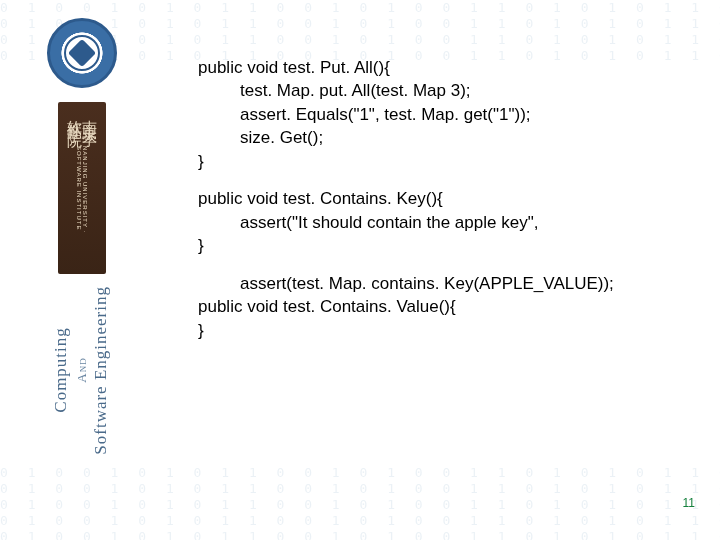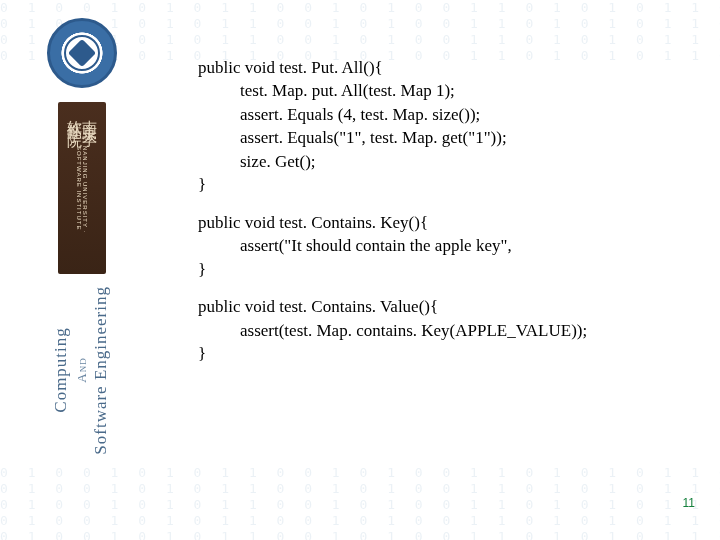--- a/index.html
+++ b/index.html
@@ -12,21 +12,21 @@
   .logo-badge{width:64px;height:64px;border-radius:50%;background:radial-gradient(circle,#fff 0 45%,#3a6ea5 46% 100%);border:3px solid #2d5a8c;display:flex;align-items:center;justify-content:center;position:relative}
   .logo-badge::after{content:"";width:32px;height:32px;border:2px solid #2d5a8c;border-radius:50%;position:absolute}
   .logo-inner{width:20px;height:20px;background:#2d5a8c;border-radius:3px;transform:rotate(45deg)}
   .vstrip{margin-top:14px;width:48px;flex:0 0 auto;display:flex;flex-direction:column;align-items:center}
   .cn-block{width:48px;height:160px;background:linear-gradient(#4a2e1e,#3a2416);border-radius:2px;display:flex;flex-direction:column;align-items:center;justify-content:space-around;padding:6px 0}
   .cn-char{font-family:"SimSun","Songti SC",serif;color:#e8d9c0;font-size:15px;writing-mode:vertical-rl;text-orientation:upright;line-height:1;letter-spacing:4px}
   .cn-sub{font-size:6px;color:#e8d9c0;writing-mode:vertical-rl;letter-spacing:1px;margin-top:2px}
   .eng-block{margin-top:12px;width:48px;flex:1;display:flex;align-items:flex-start;justify-content:center}
   .eng-vert{writing-mode:vertical-rl;transform:rotate(180deg);font-family:"Times New Roman",serif;color:#4a6a8a;font-size:17px;letter-spacing:1px;line-height:1.35;text-align:center}
   .eng-vert .and{font-variant:small-caps;font-size:13px;color:#6a86a2;display:block;margin:4px 0}
-  .content{position:absolute;left:170px;top:56px;right:32px;z-index:2;font-family:Liberation Serif, serif;font-size:17px;color:#000;line-height:1.38}
+  .content{position:absolute;left:170px;top:56px;right:32px;z-index:2;font-family:Liberation Sans, sans-serif;font-size:17px;color:#000;line-height:1.38}
   .code-block{margin-bottom:14px}
   .code-line{white-space:pre}
   .indent1{padding-left:28px}
   .indent2{padding-left:70px}
   .pagenum{position:absolute;right:25px;bottom:30px;font-size:12px;color:#15803d;z-index:3}
 </style>
 </head>
 <body>
 
 <div class="bg-pattern top">
@@ -58,31 +58,30 @@
         <span class="and">And</span>
         <span>Software Engineering</span>
       </div>
     </div>
   </div>
 </div>
 
 <div class="content">
   <div class="code-block">
     <div class="code-line indent1">public void test. Put. All(){</div>
-    <div class="code-line indent2">test. Map. put. All(test. Map 1);</div>
-    <div class="code-line indent2">assert. Equals (4, test. Map. size());</div>
+    <div class="code-line indent2">test. Map. put. All(test. Map 3);</div>
     <div class="code-line indent2">assert. Equals("1", test. Map. get("1"));</div>
     <div class="code-line indent2">size. Get();</div>
     <div class="code-line indent1">}</div>
   </div>
   <div class="code-block">
     <div class="code-line indent1">public void test. Contains. Key(){</div>
     <div class="code-line indent2">assert("It should contain the apple key",</div>
     <div class="code-line indent1">}</div>
   </div>
   <div class="code-block">
+    <div class="code-line indent2">assert(test. Map. contains. Key(APPLE_VALUE));</div>
     <div class="code-line indent1">public void test. Contains. Value(){</div>
-    <div class="code-line indent2">assert(test. Map. contains. Key(APPLE_VALUE));</div>
     <div class="code-line indent1">}</div>
   </div>
 </div>
 
 <div class="pagenum">11</div>
 
 </body></html>

